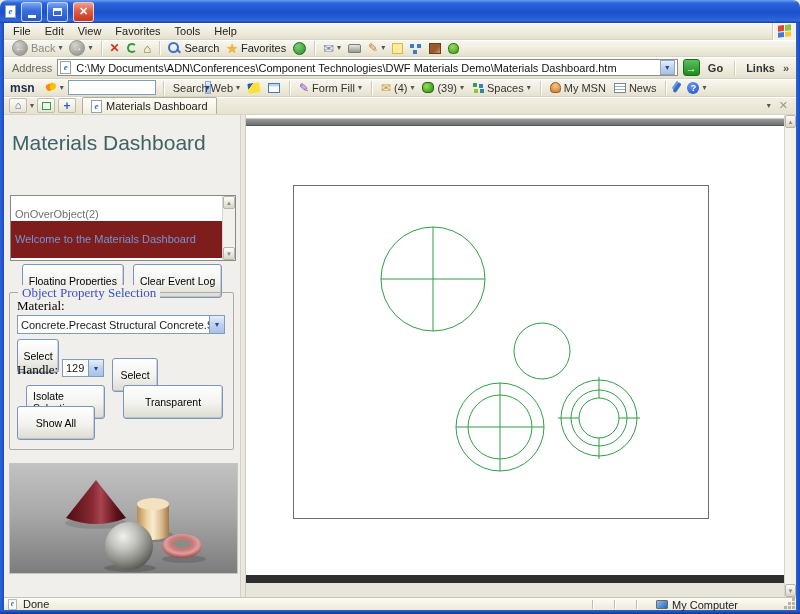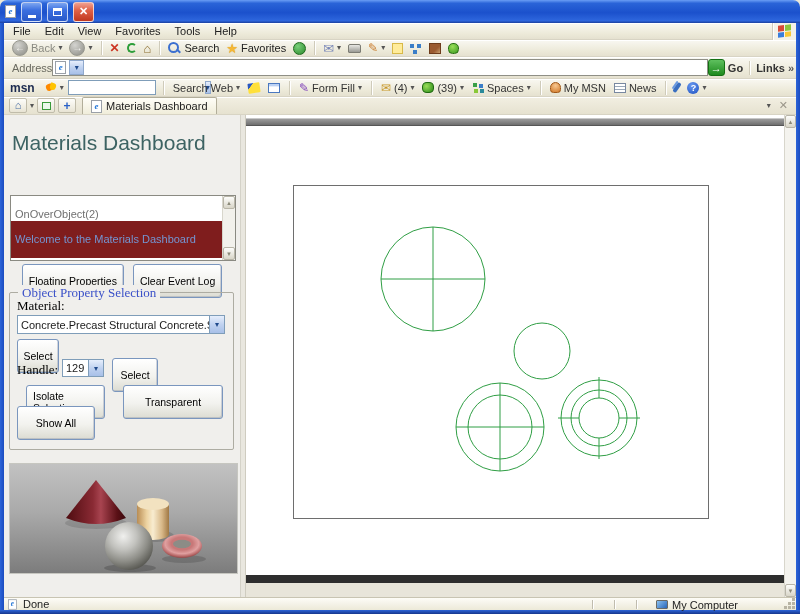--- a/index.html
+++ b/index.html
@@ -52,21 +52,21 @@
   .ic-hist{width:13px;height:13px;border-radius:50%;background:radial-gradient(circle at 35% 30%,#7ad07a,#2c8a2c);border:1px solid #1f6a1f;}
   .ic-mail{color:#7a88b8;font-size:13px;line-height:1;}
   .ic-print{width:13px;height:9px;border-radius:2px 2px 1px 1px;background:linear-gradient(180deg,#e8e8e4,#9a9a94);border:1px solid #7c7c74;}
   .ic-pencil{color:#c87828;font-size:12px;line-height:1;}
   .ic-note{width:11px;height:11px;background:#ffec9a;border:1px solid #d8b948;}
   .ic-org{position:relative;width:12px;height:11px;}
   .ic-org::before{content:"";position:absolute;left:0;top:1px;width:4px;height:4px;background:#3a7ec8;box-shadow:7px 0 0 #3a7ec8,3px 6px 0 #3a7ec8;}
   .ic-book{width:12px;height:11px;background:linear-gradient(135deg,#9a5a30 60%,#c8a070);border:1px solid #6e3c1c;}
   .ic-msgr{width:11px;height:11px;border-radius:45% 45% 40% 40%;background:radial-gradient(circle at 40% 30%,#9ade58,#3a9a20);border:1px solid #2a7014;}
 
-  .addrbar{top:57px;height:22px;padding-left:8px;}
+  .addrbar{top:57px;height:22px;gap:5px;padding-left:8px;}
   .addr-label{color:#6a6a60;}
   .addr-field{flex:1;height:17px;background:#fff;border:1px solid #8f8f86;display:flex;align-items:center;gap:3px;padding:0 2px;}
   .addr-input{flex:1;border:0;outline:none;font:11px "Liberation Sans",sans-serif;color:#111;background:transparent;}
   .combo-arrow{width:15px;height:15px;display:flex;align-items:center;justify-content:center;
     background:linear-gradient(180deg,#e6eefc,#c0d2f0 50%,#a8c0e8);border:1px solid #8fa8cc;color:#204a8c;font-size:8px;}
   .go-btn{width:17px;height:17px;border-radius:3px;background:linear-gradient(180deg,#5ec05e,#1e8a1e);
     border:1px solid #147014;color:#fff;font-weight:bold;display:flex;align-items:center;justify-content:center;font-size:11px;}
   .go-label,.links-label{color:#333;padding:0 3px;font-weight:bold;}
   .chev{color:#555;font-weight:bold;}
 
@@ -247,20 +247,21 @@
       </span>
     <span class="tbtn">
         <span class="ic-msgr"></span>
       </span>
   </div>
 
   <div class="abs bar addrbar">
     <span class="addr-label">Address</span>
     <span class="addr-field">
       <span class="ie-icon">e</span>
+      <input class="addr-input" value="C:\My Documents\ADN\Conferences\Component Technologies\DWF Materials Demo\Materials Dashboard.htm" style="">
       <span class="combo-arrow">▾</span>
     </span>
     <span class="go-btn">→</span>
     <span class="go-label">Go</span>
     <span class="tsep"></span>
     <span class="links-label">Links</span>
     <span class="chev">»</span>
     <span style="width:2px"></span>
   </div>
 

